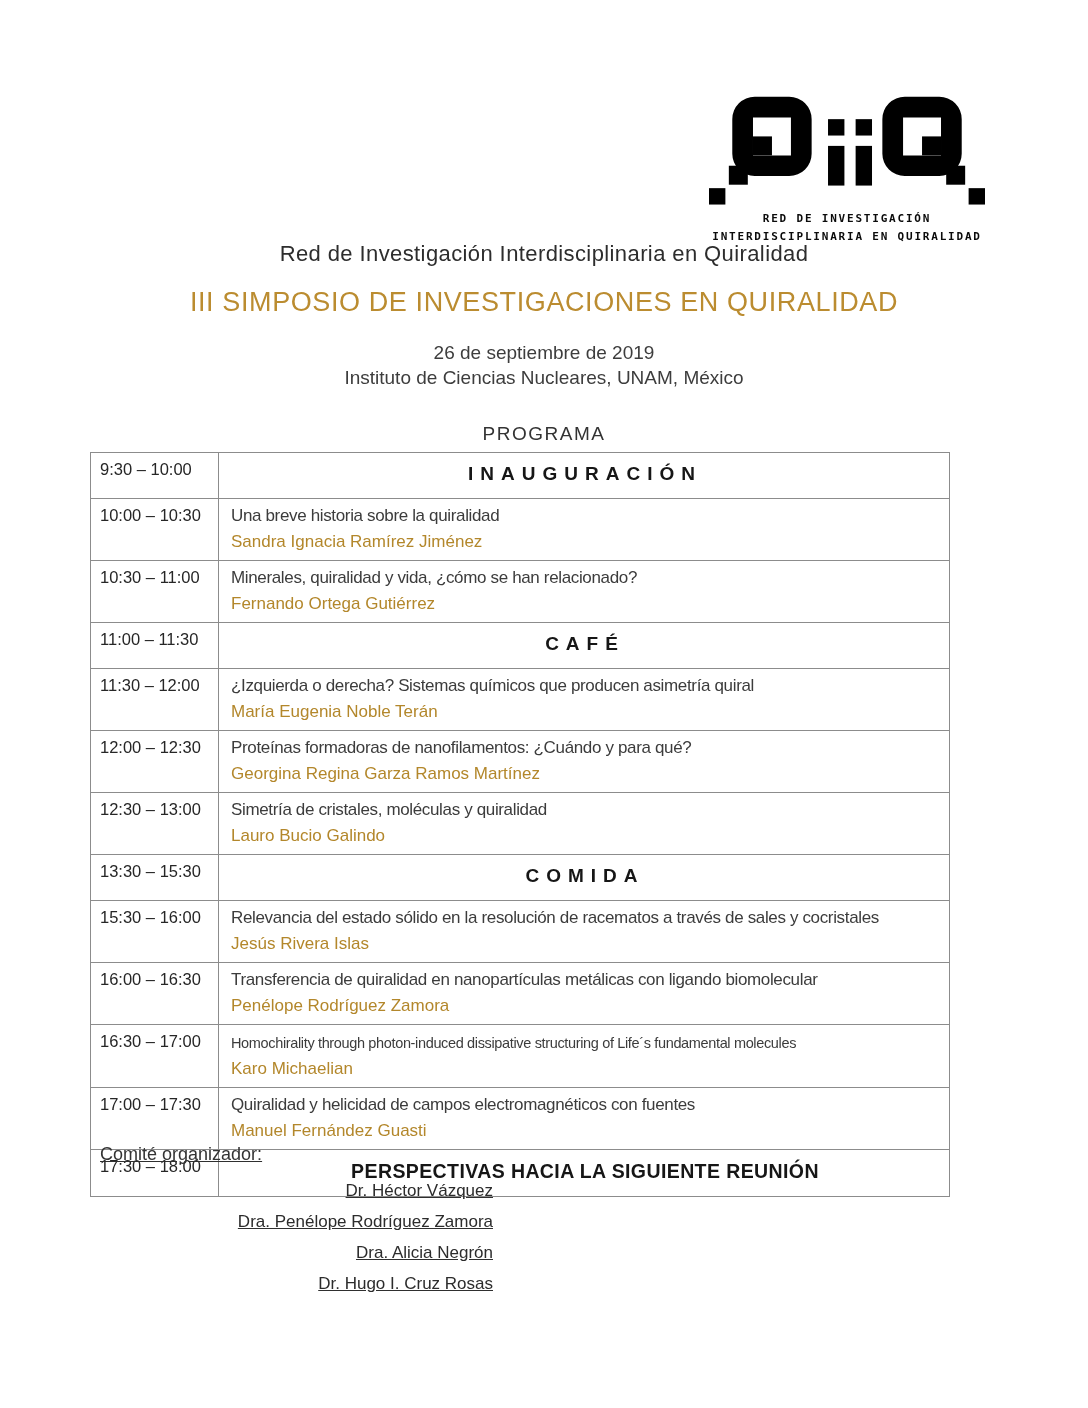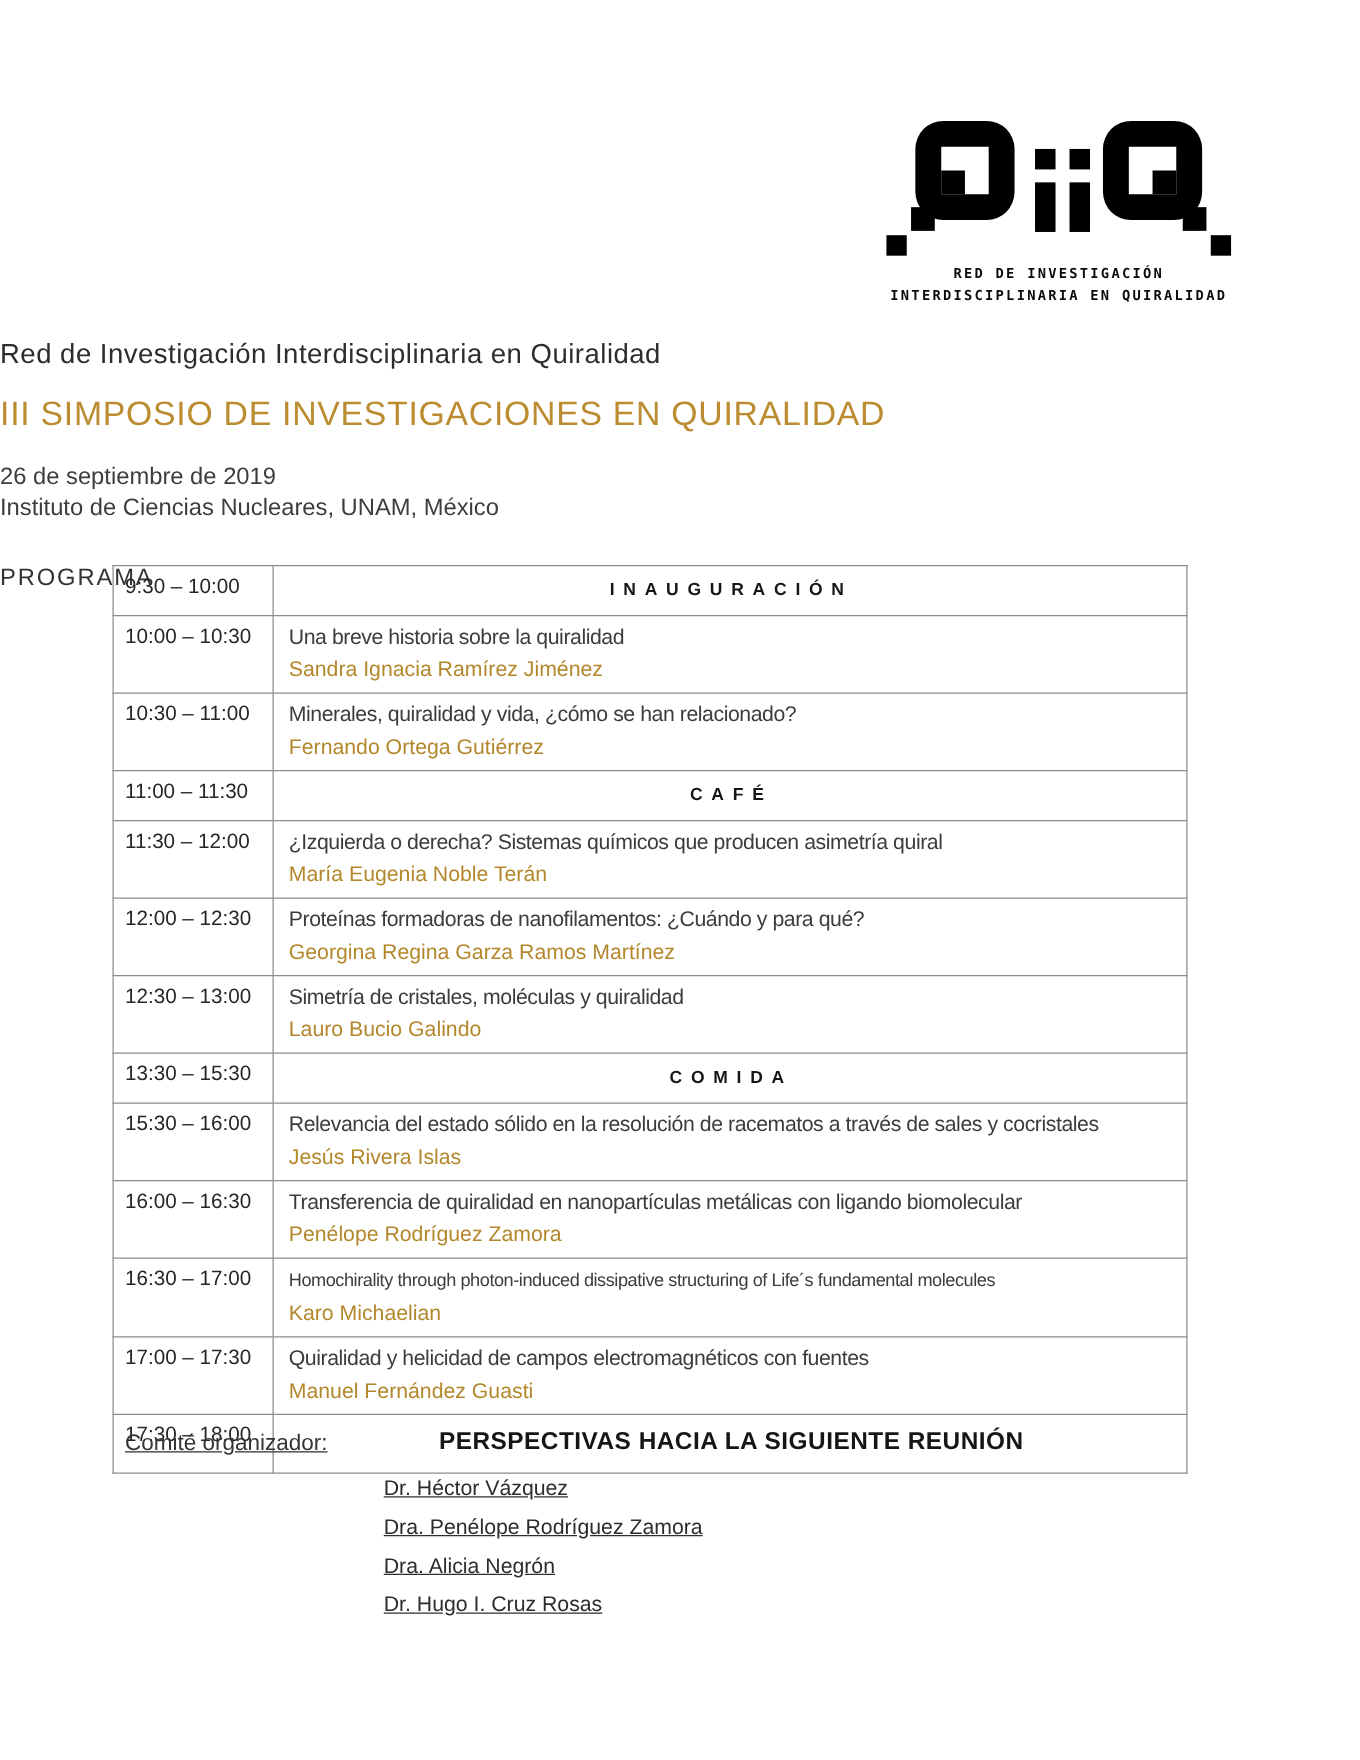--- a/index.html
+++ b/index.html
@@ -25,21 +25,22 @@
     font-size:11px;
     line-height:15px;
     letter-spacing:1.8px;
     color:#0b0b0b;
     white-space:nowrap;
     text-align:center;
   }
 
   
   .header-block {
-    position:absolute; top:270px; left:0; width:100%;
+    position:absolute; top:241px; left:0; width:100%;
+    text-align:center;
   }
   .network-name {
     font-size:22px; font-weight:400; color:#2d2d2d; letter-spacing:0.4px;
   }
   .symposium-title {
     margin-top:20px;
     font-size:27px; font-weight:400; letter-spacing:0.6px;
     color:#bb8c30;
   }
   .event-date, .event-venue {
@@ -73,34 +74,35 @@
     font-size:17px; color:#3c3c3c; line-height:26px;
     letter-spacing:-0.35px; white-space:nowrap;
   }
   .talk-title.small { font-size:14.5px; line-height:25px; padding-top:2px; }
   .speaker {
     font-size:17px; font-weight:400; color:#b3872b; line-height:25px;
     white-space:nowrap;
   }
   .break-label {
     text-align:center; font-weight:700; color:#161616;
-    font-size:14px; padding:6px 0 7px 0;
+    font-size:19px; padding:6px 0 7px 0;
   }
   .break-label.spaced { letter-spacing:7px; }
   .break-label.plain { letter-spacing:0.4px; font-size:19.5px; }
 
   
   .committee {
     position:absolute; top:1144px; left:100px; width:900px;text-decoration:underline;
   }
   .committee-label { font-size:18px; color:#343434; }
   .committee-grid {
-    margin-top:17px; margin-left:207px;
+    margin-top:17px; 
     display:grid; grid-template-columns:393px auto;
     column-gap:0;
+    text-align:right;
   }
   .committee-name {
     font-size:17px; color:#2c2c2c; margin-bottom:14px; line-height:17px;
   }
 </style>
 </head>
 <body>
 
 <div class="page">
 

